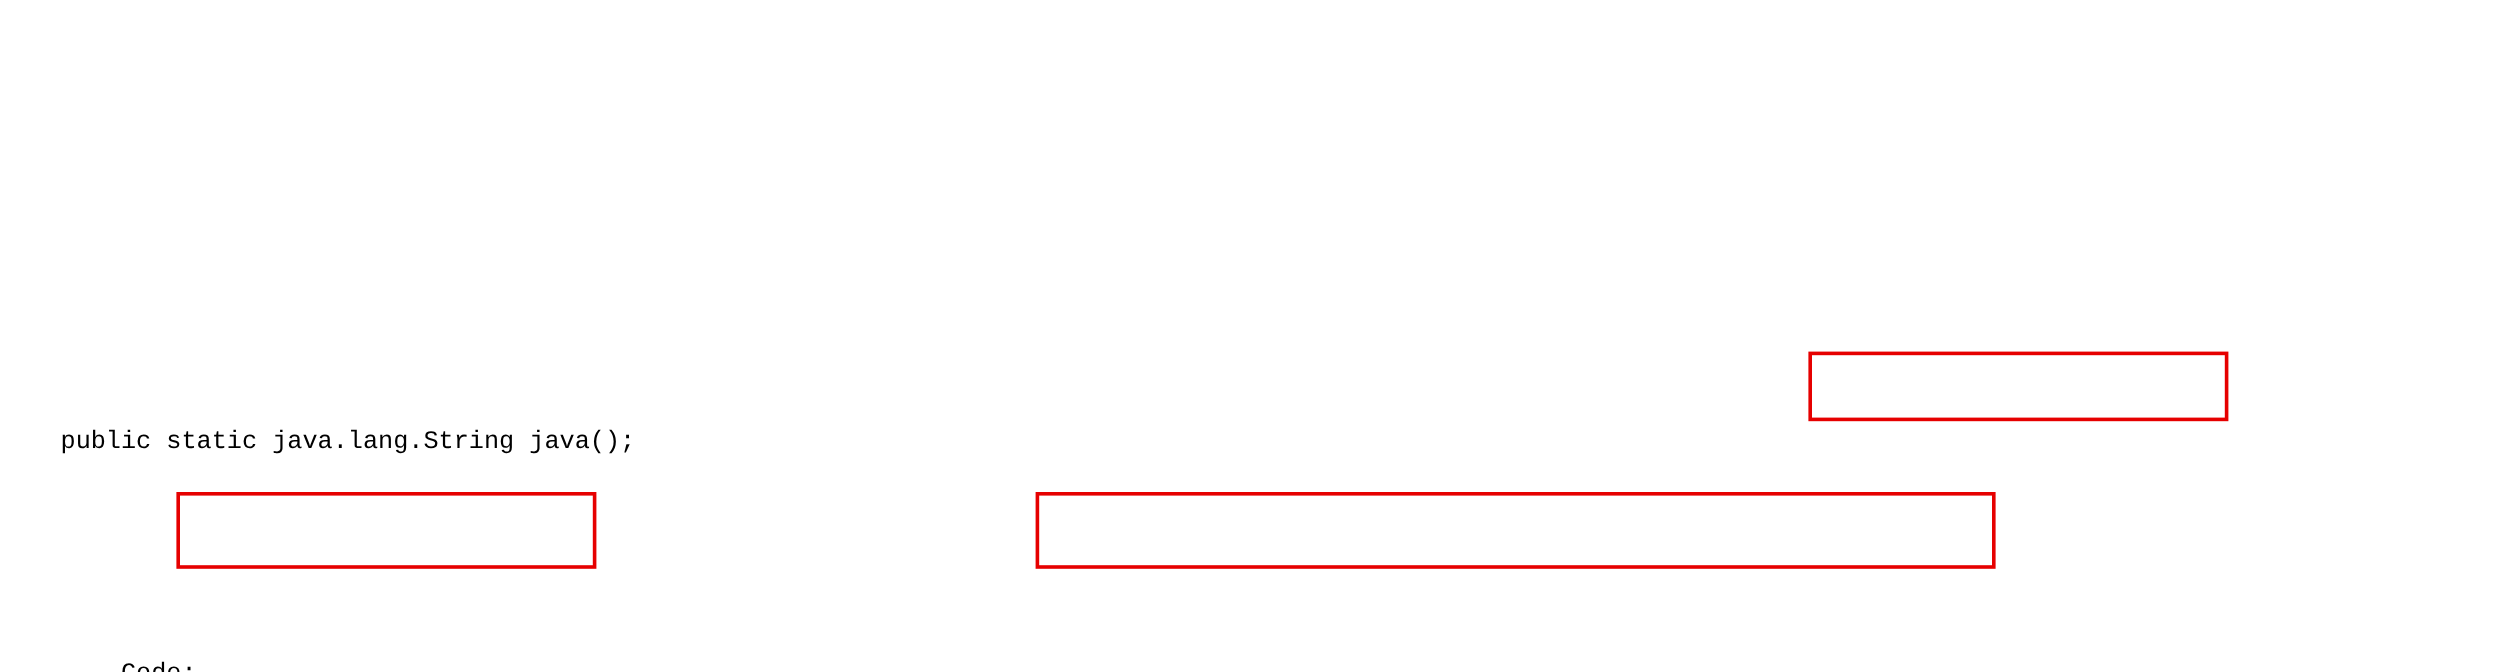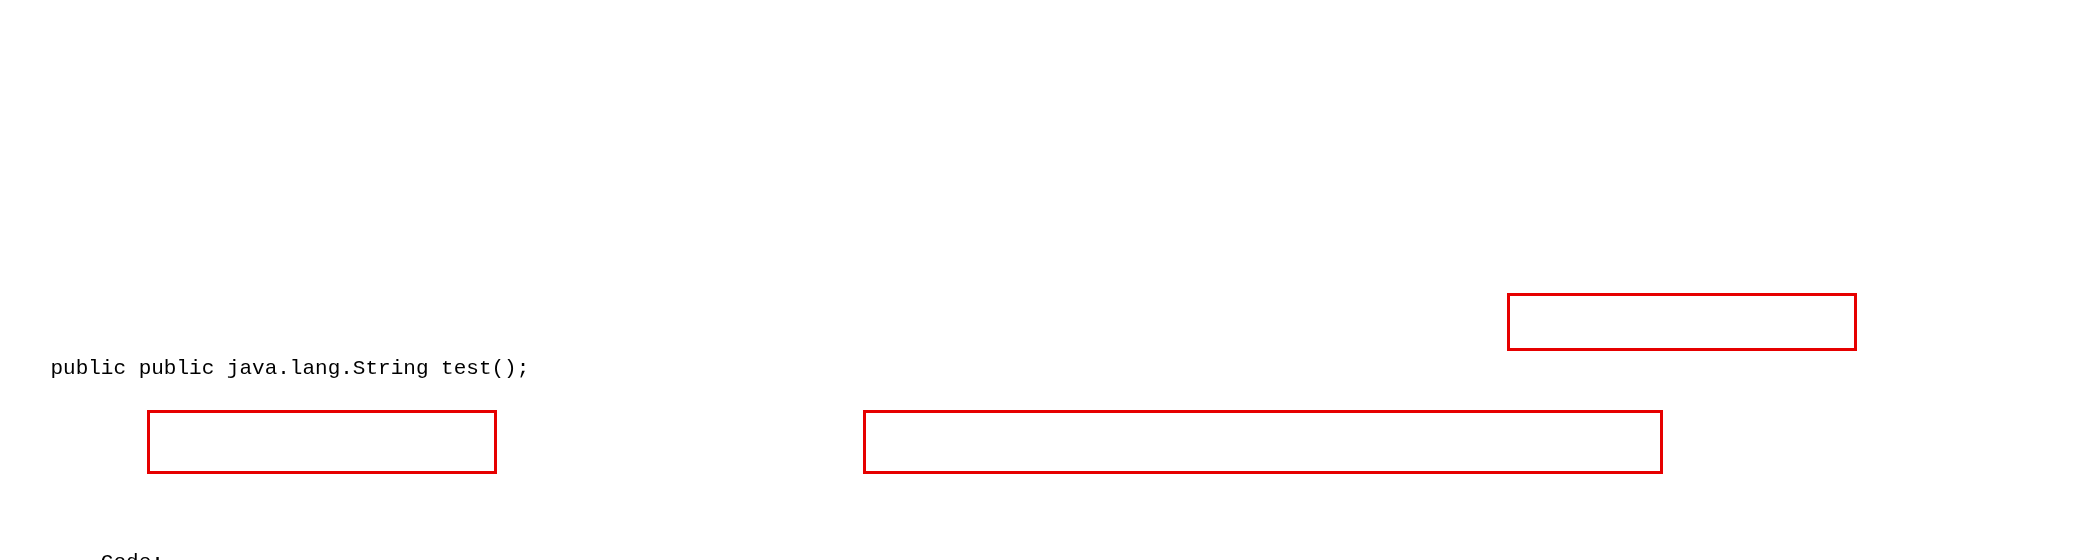--- a/index.html
+++ b/index.html
@@ -36,21 +36,21 @@
 </style>
 </head>
 <body>
 
 
 
 <div class="code-container">
 
   
   <div class="line">
-    <span class="line-content">public public java.lang.String test();</span>
+    <span class="line-content">public static java.lang.String java();</span>
   </div>
 
   
   <div class="line">
     <span class="line-content">    Code:</span>
   </div>
 
   
   
 

